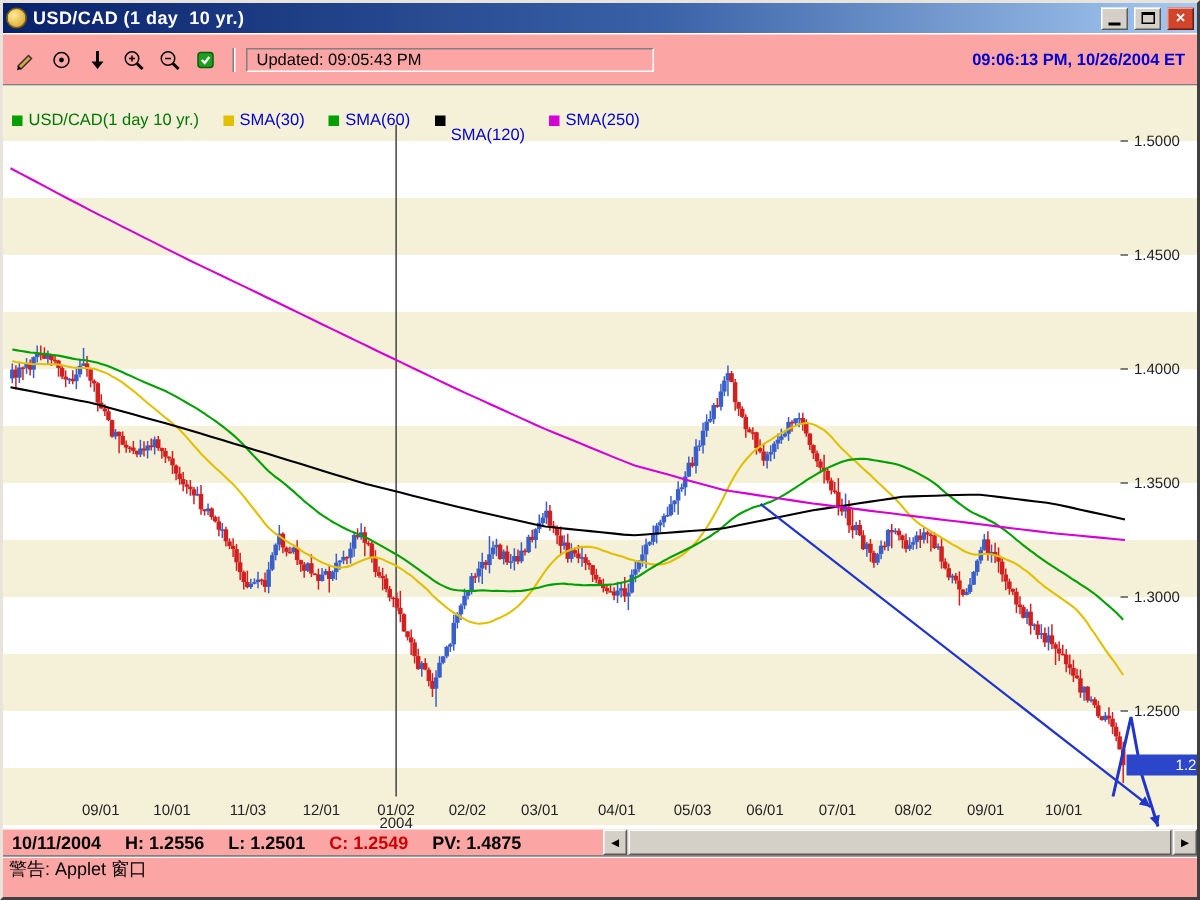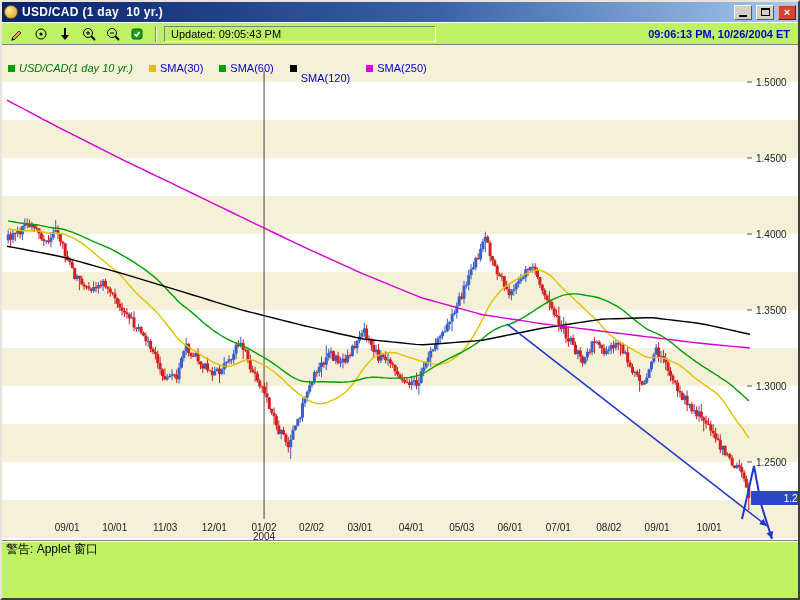--- a/index.html
+++ b/index.html
@@ -1,35 +1,35 @@
 <!DOCTYPE html>
 <html><head>
 <meta charset="utf-8">
 <style>
   *{box-sizing:border-box;margin:0;padding:0}
   html,body{margin:0}
   body{font-family:"Liberation Sans",sans-serif;font-size:12px;background:#c0c0c0}
   .window{width:800px;height:600px;border:2px solid;border-color:#e8e4dc #404040 #404040 #e8e4dc;
-          background:#bef264;display:flex;flex-direction:column;position:relative}
+          background:#fca5a5;display:flex;flex-direction:column;position:relative}
   
   .titlebar{height:20px;background:linear-gradient(90deg,#08216b 0%,#3a62a8 55%,#a6caf0 100%);
             display:flex;align-items:center;padding:0 2px;gap:4px;flex:0 0 auto}
   .coin{width:14px;height:14px;border-radius:50%;
         background:radial-gradient(circle at 35% 35%,#ffec9a,#d19b16);border:1px solid #7a5c10}
   .title-text{color:#fff;font-weight:bold;flex:1;font-size:12px;white-space:pre;letter-spacing:.3px}
   .tb-btn{width:18px;height:15px;background:#d4d0c8;border:1px solid;border-color:#fff #5a5a5a #5a5a5a #fff;
           display:flex;align-items:center;justify-content:center;font-size:11px;font-weight:bold;color:#000}
   .tb-btn.close{background:#d2452d;color:#fff;border-color:#f0a090 #701808 #701808 #f0a090}
   .glyph-min{width:8px;height:2px;background:#000;margin-top:8px}
   .glyph-max{width:9px;height:8px;border:1px solid #000;border-top-width:2px}
   
   .menubar{height:22px;display:flex;align-items:center;padding:0 4px;flex:0 0 auto}
   .menu-item{padding:3px 8px;color:#000;cursor:default}
   
-  .toolbar{height:22px;display:flex;align-items:center;padding:0 4px;gap:2px;
+  .toolbar{height:34px;display:flex;align-items:center;padding:0 4px;gap:2px;
            border-top:1px solid #fff;flex:0 0 auto}
   .tool-btn{width:22px;height:18px;display:flex;align-items:center;justify-content:center}
   .tsep{width:2px;height:16px;border-left:1px solid #808080;border-right:1px solid #fff;margin:0 5px}
   .updated-panel{height:16px;width:272px;border:1px solid;border-color:#808080 #fff #fff #808080;
                  display:flex;align-items:center;padding:0 6px;font-size:11px;color:#000}
   .clock{margin-left:auto;color:#0000cc;font-size:11px;padding-right:4px;font-weight:bold}
   
   .chart-panel{position:relative;height:496px;border-top:1px solid #808080;overflow:hidden;
                background:#fff;flex:0 0 auto}
   .legend{position:absolute;top:7px;left:6px;display:flex;gap:16px;font-size:11px;align-items:center}
@@ -792,21 +792,21 @@
         <text x="508.011" y="486" font-size="10" fill="#222" text-anchor="middle">06/01</text>
         <text x="556.306" y="486" font-size="10" fill="#222" text-anchor="middle">07/01</text>
         <text x="606.83" y="486" font-size="10" fill="#222" text-anchor="middle">08/02</text>
         <text x="655.125" y="486" font-size="10" fill="#222" text-anchor="middle">09/01</text>
         <text x="707.135" y="486" font-size="10" fill="#222" text-anchor="middle">10/01</text>
         <text x="262.078" y="495" font-size="10" fill="#222" text-anchor="middle">2004</text>
       </svg>
     <div class="legend" id="legend">
         <span class="legend-item">
           <span class="swatch" style="background: rgb(0, 160, 0);"></span>
-          <span style="color: rgb(0, 119, 0); font-style: italic;">USD/CAD(1 day  10 yr.)</span>
+          <span style="color: rgb(0, 119, 0);">USD/CAD(1 day  10 yr.)</span>
         </span>
         <span class="legend-item">
           <span class="swatch" style="background: rgb(224, 192, 0);"></span>
           <span style="color: rgb(0, 0, 204); text-align: center;">SMA(30)</span>
         </span>
         <span class="legend-item">
           <span class="swatch" style="background: rgb(0, 160, 0);"></span>
           <span style="color: rgb(0, 0, 204);">SMA(60)</span>
         </span>
         <span class="legend-item">
@@ -814,18 +814,32 @@
           <span style="color: rgb(0, 0, 204); margin-top: 20px;">SMA(120)</span>
         </span>
         <span class="legend-item">
           <span class="swatch" style="background: rgb(212, 0, 212);"></span>
           <span style="color: rgb(0, 0, 204);">SMA(250)</span>
         </span>
       </div>
     <div class="price-tag" id="price-tag" style="top: 446.024px; padding-left: 48px;">1.2263</div>
   </div>
 
+  <div class="statusbar">
+    <div class="status-fields">
+      <span>10/11/2004</span>
+      <span>H: 1.2556</span>
+      <span>L: 1.2501</span>
+      <span class="red">C: 1.2549</span>
+      <span>PV: 1.4875</span>
+    </div>
+    <div class="hscrollbar">
+      <div class="sb-btn">◀</div>
+      <div class="sb-thumb"></div>
+      <div class="sb-btn">▶</div>
+    </div>
+  </div>
 
   <div class="appletbar">
     <span>警告: Applet 窗口</span>
   </div>
 
 </div>
 
 </body></html>

